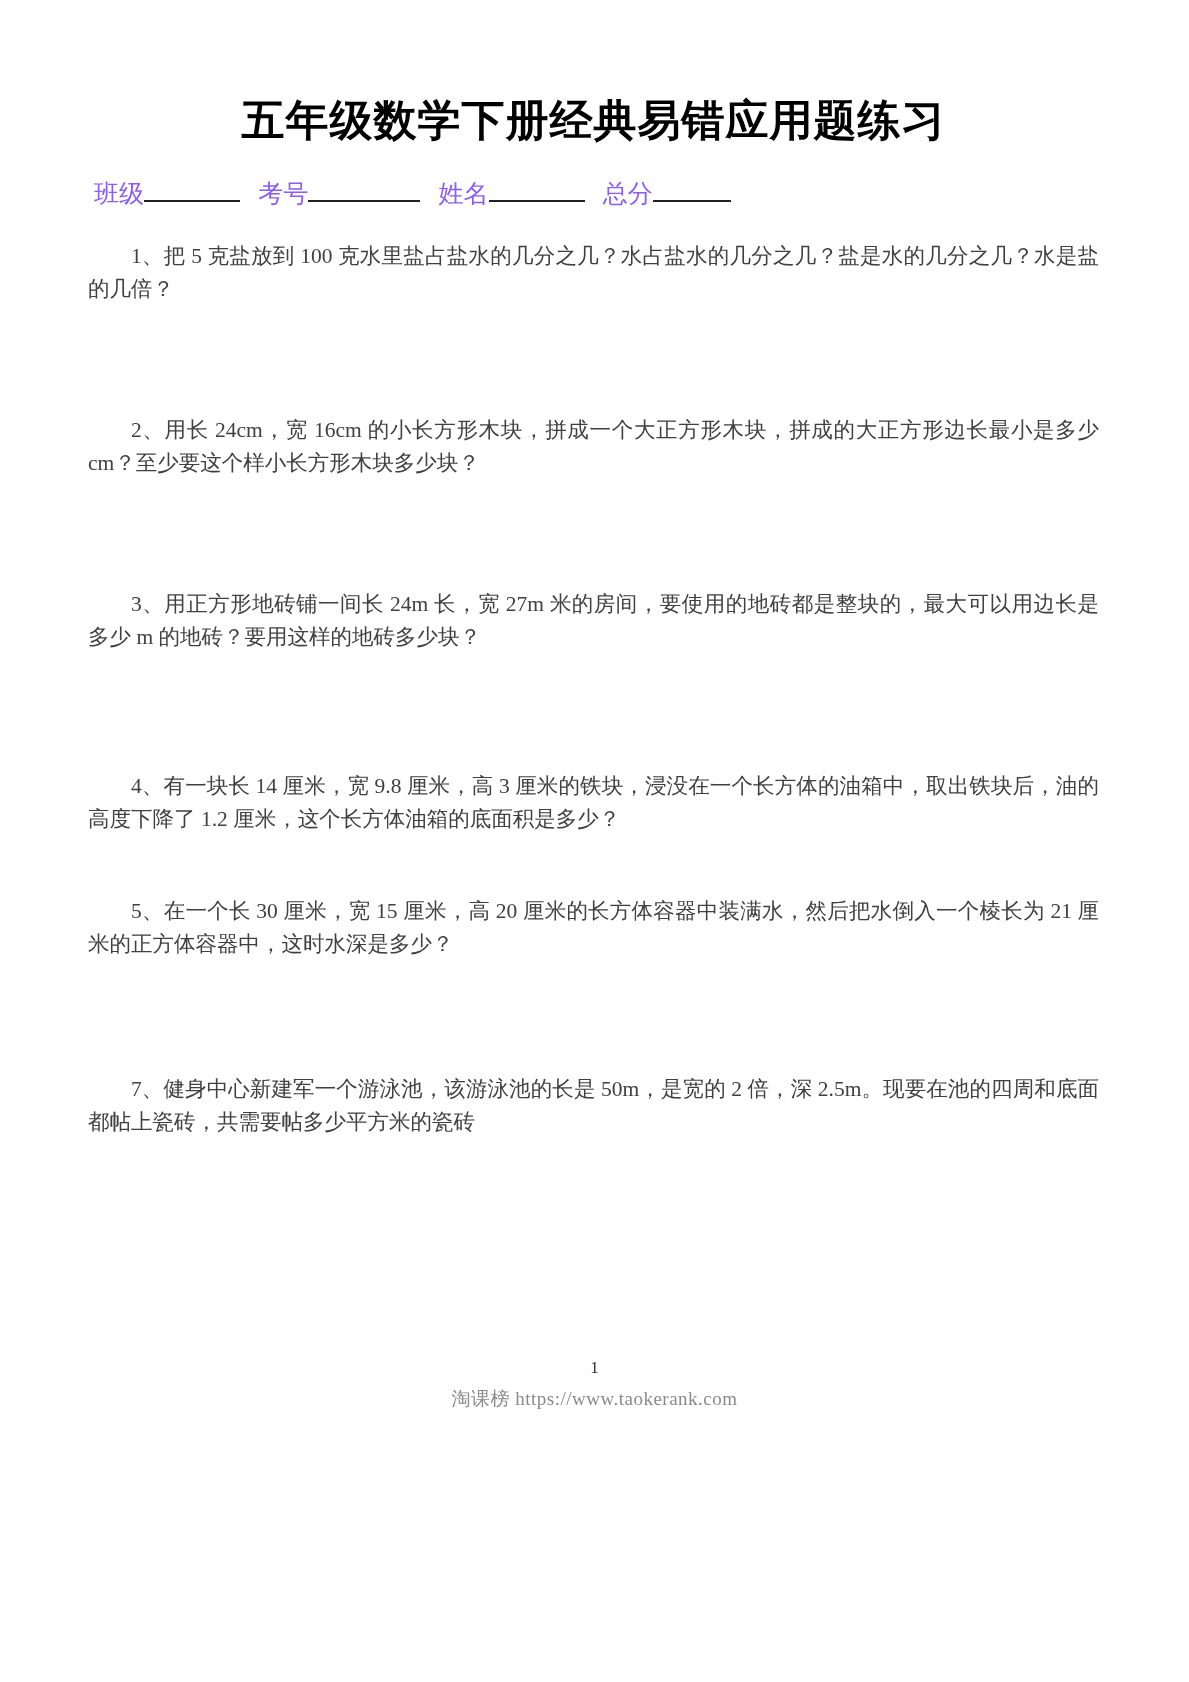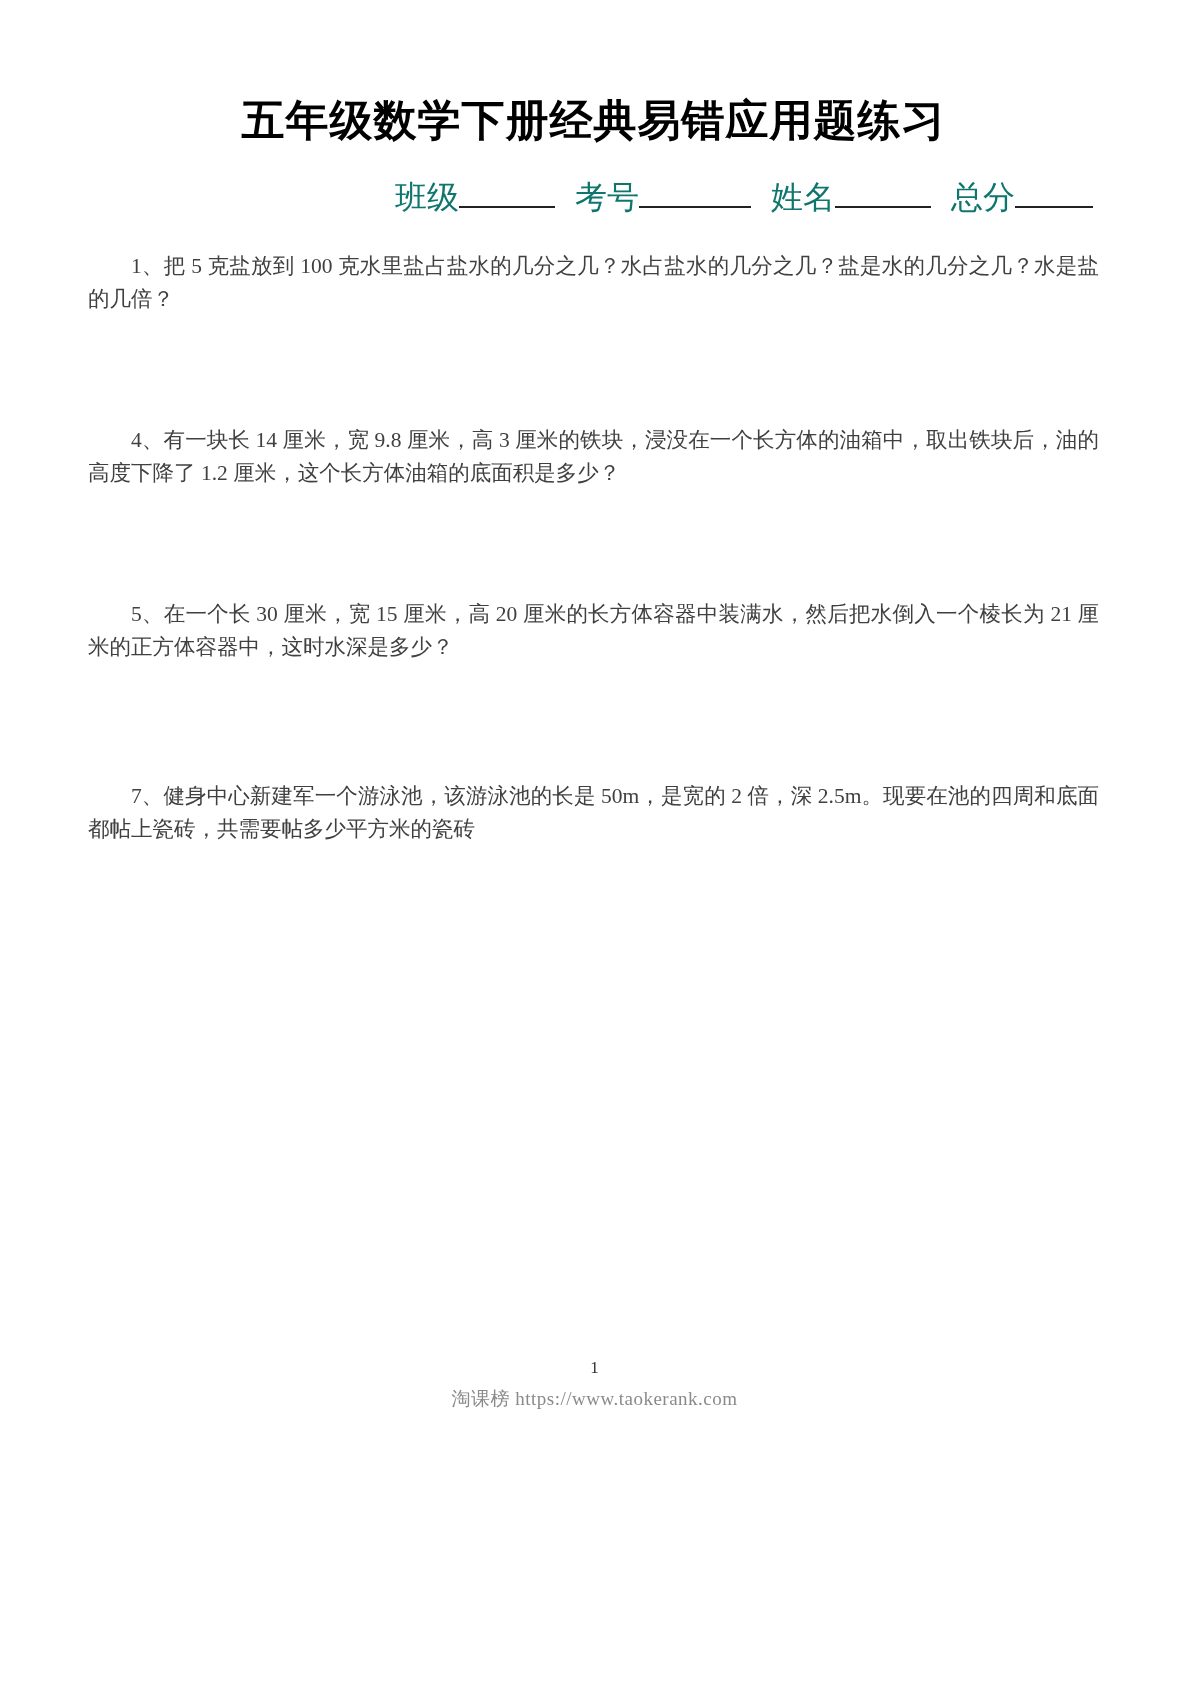--- a/index.html
+++ b/index.html
@@ -23,23 +23,23 @@
     font-family: "Liberation Sans", "DejaVu Sans", sans-serif;
     font-weight: bold;
     font-size: 43px;
     letter-spacing: 1px;
     color: #000000;
     text-align: center;
     margin-top: 4px;
   }
   .header-fields {
     margin-top: 26px;
-    text-align: right;
-    font-size: 32px;
-    color: #0f766e;
+    text-align: left;
+    font-size: 25px;
+    color: #8b5cf6;
     white-space: nowrap;
   }
   .field-group { display: inline-block; margin: 0 6px; }
   .field-label { display: inline-block; vertical-align: baseline; }
   .field-blank {
     display: inline-block;
     border-bottom: 2px solid #222222;
     height: 26px;
     vertical-align: baseline;
   }
@@ -52,21 +52,21 @@
   }
   .question {
     font-size: 21.5px;
     line-height: 33px;
     text-align: justify;
     text-indent: 2em;
     color: #404040;
     margin-bottom: 108px;
   }
   .question:nth-child(3) { margin-bottom: 116px; }
-  .question:nth-child(4) { margin-bottom: 104px; }
+  .question:nth-child(4) { margin-bottom: 59px; }
   .question:nth-child(5) { margin-bottom: 112px; margin-top: 48px; }
   .question:nth-child(7) { margin-bottom: 126px; }
   .question:nth-child(8) { margin-bottom: 96px; }
   .question:last-child { margin-bottom: 0; }
   .footer {
     position: absolute;
     left: 0;
     right: 0;
     bottom: 28px;
     text-align: center;
@@ -101,20 +101,22 @@
       <span class="field-group">
         <span class="field-label">姓名</span><span class="field-blank"></span>
       </span>
       <span class="field-group">
         <span class="field-label">总分</span><span class="field-blank"></span>
       </span>
     </div>
 
     <div class="questions">
       <p class="question">1、把 5 克盐放到 100 克水里盐占盐水的几分之几？水占盐水的几分之几？盐是水的几分之几？水是盐的几倍？</p>
+      <p class="question">2、用长 24cm，宽 16cm 的小长方形木块，拼成一个大正方形木块，拼成的大正方形边长最小是多少 cm？至少要这个样小长方形木块多少块？</p>
+      <p class="question">3、用正方形地砖铺一间长 24m 长，宽 27m 米的房间，要使用的地砖都是整块的，最大可以用边长是多少 m 的地砖？要用这样的地砖多少块？</p>
       <p class="question">4、有一块长 14 厘米，宽 9.8 厘米，高 3 厘米的铁块，浸没在一个长方体的油箱中，取出铁块后，油的高度下降了 1.2 厘米，这个长方体油箱的底面积是多少？</p>
       <p class="question">5、在一个长 30 厘米，宽 15 厘米，高 20 厘米的长方体容器中装满水，然后把水倒入一个棱长为 21 厘米的正方体容器中，这时水深是多少？</p>
       <p class="question">7、健身中心新建军一个游泳池，该游泳池的长是 50m，是宽的 2 倍，深 2.5m。现要在池的四周和底面都帖上瓷砖，共需要帖多少平方米的瓷砖</p>
     </div>
 
   </div>
 
   <div class="footer">
     <div class="page-number">1</div>
     <div class="watermark">淘课榜 https://www.taokerank.com</div>

